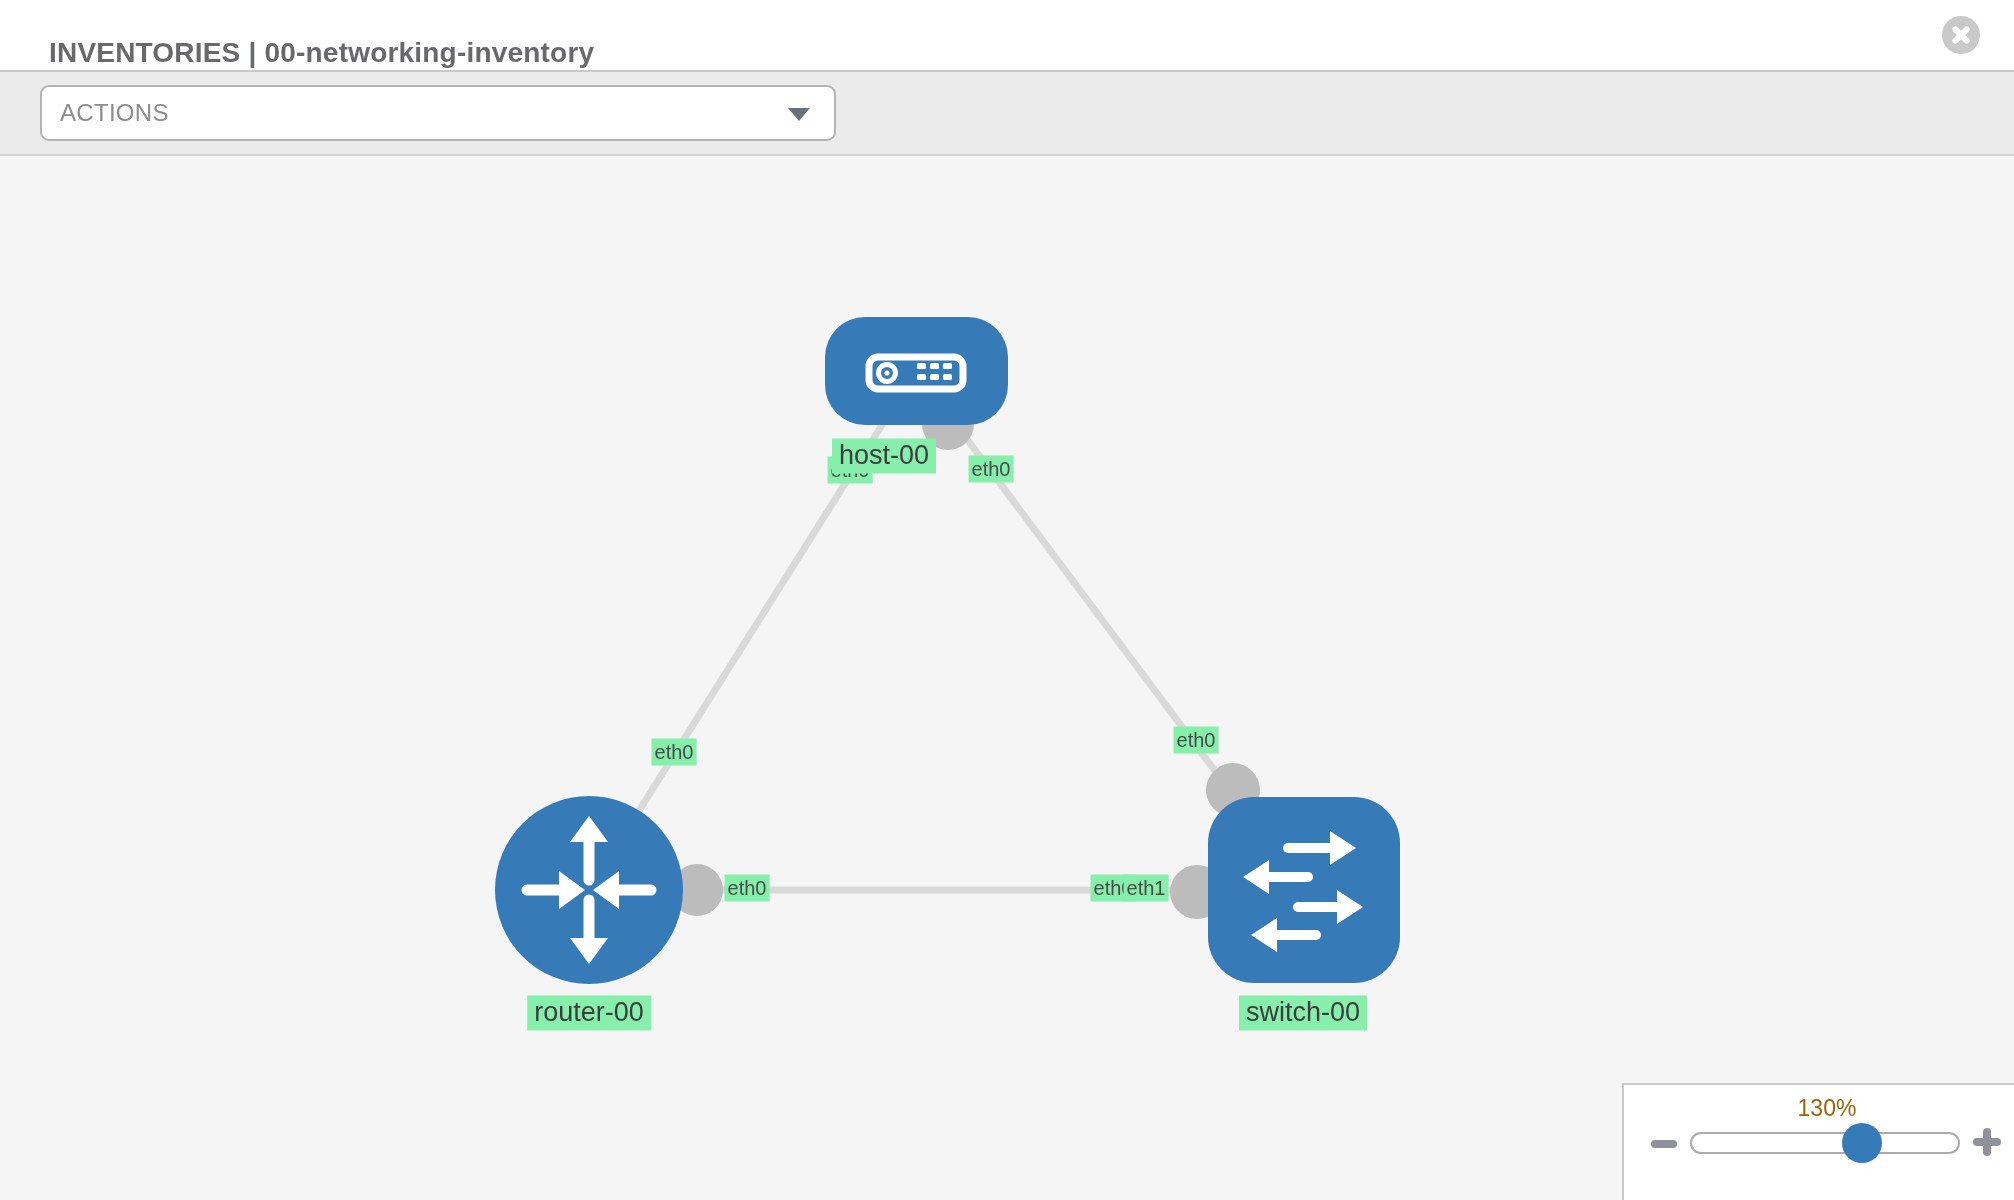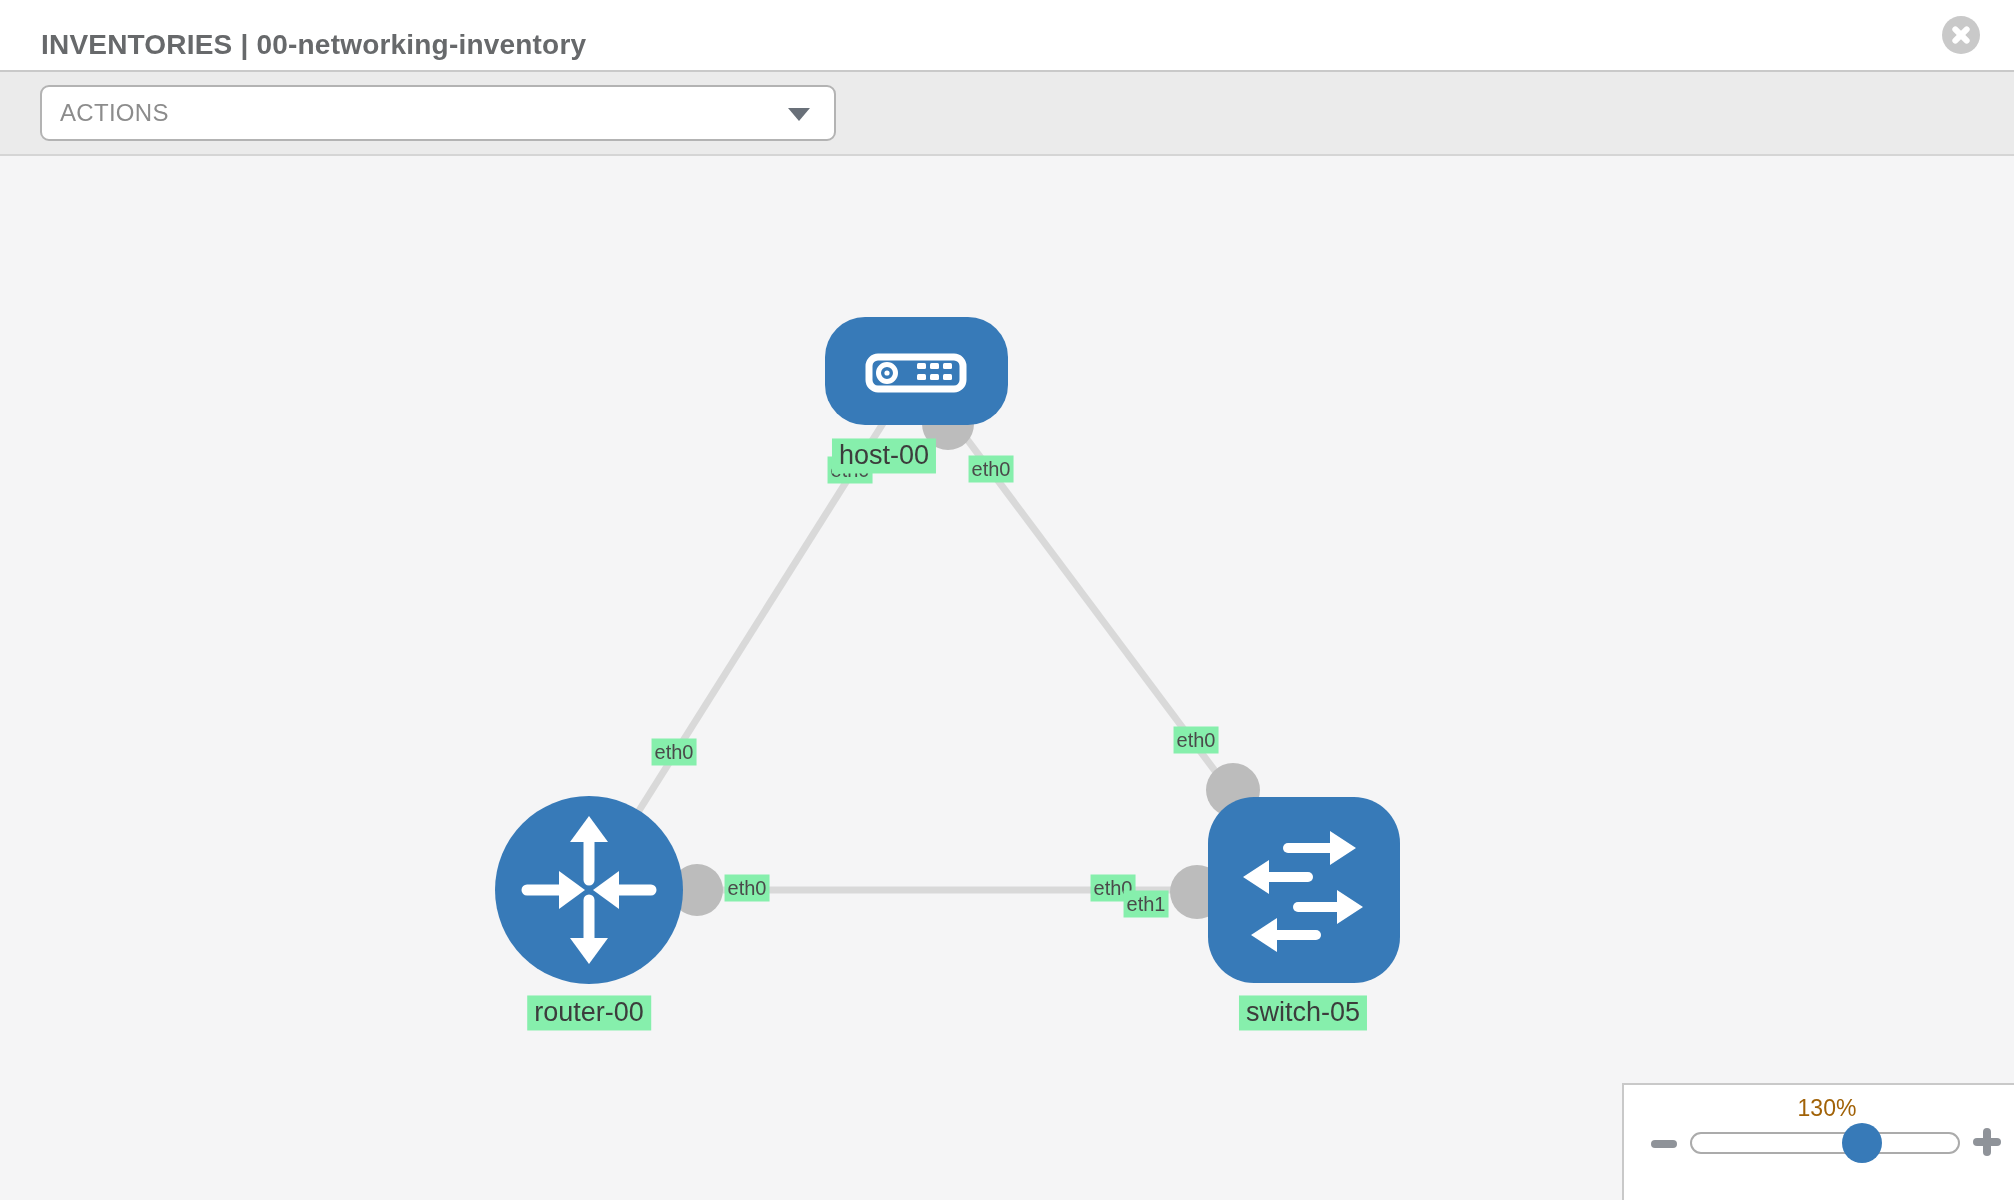--- a/index.html
+++ b/index.html
@@ -8,21 +8,21 @@
     font-family:"Liberation Sans","DejaVu Sans",sans-serif;
     background:#fff;
   }
   
   .header{
     position:absolute;left:0;top:0;width:2014px;height:70px;background:#fff;
     border-bottom:2px solid #c9c9c9;
   }
   .page-title{
     position:absolute;left:33px;top:0;height:70px;line-height:74px;
-    font-size:28px;font-weight:bold;color:#67696b;margin:8px;letter-spacing:.2px;
+    font-size:28px;font-weight:bold;color:#67696b;margin:16px;letter-spacing:.2px;
   }
   .close-btn{
     position:absolute;left:1942px;top:16px;width:38px;height:38px;border-radius:50%;
     background:#c9c9c9;cursor:pointer;
   }
   .close-x{position:absolute;left:50%;top:50%;width:20px;height:20px;transform:translate(-50%,-50%);}
   .close-x::before,.close-x::after{
     content:"";position:absolute;left:50%;top:50%;width:22px;height:6px;border-radius:3px;background:#fff;
   }
   .close-x::before{transform:translate(-50%,-50%) rotate(45deg);}
@@ -179,25 +179,25 @@
         </g>
       </g>
     </svg>
 
     <span class="eth-label" style="left:850px;top:314px">eth0</span>
     <span class="eth-label" style="left:991px;top:313px">eth0</span>
     <span class="eth-label" style="left:674px;top:596px">eth0</span>
     <span class="eth-label" style="left:1196px;top:584px">eth0</span>
     <span class="eth-label" style="left:747px;top:732px">eth0</span>
     <span class="eth-label" style="left:1113px;top:732px;z-index:1">eth0</span>
-    <span class="eth-label" style="left:1146px;top:748px;z-index:2">eth1</span>
+    <span class="eth-label" style="left:1146px;top:732px;z-index:2">eth1</span>
 
     <span class="node-label" style="left:884px;top:300px;z-index:3">host-00</span>
     <span class="node-label" style="left:589px;top:857px">router-00</span>
-    <span class="node-label" style="left:1303px;top:857px">switch-05</span>
+    <span class="node-label" style="left:1303px;top:857px">switch-00</span>
   </div>
 
   <div class="zoom-panel">
     <div class="zoom-level">130%</div>
     <div class="zoom-out">
       <span class="minus-bar"></span>
     </div>
     <div class="zoom-track"></div>
     <div class="zoom-handle"></div>
     <div class="zoom-in">

